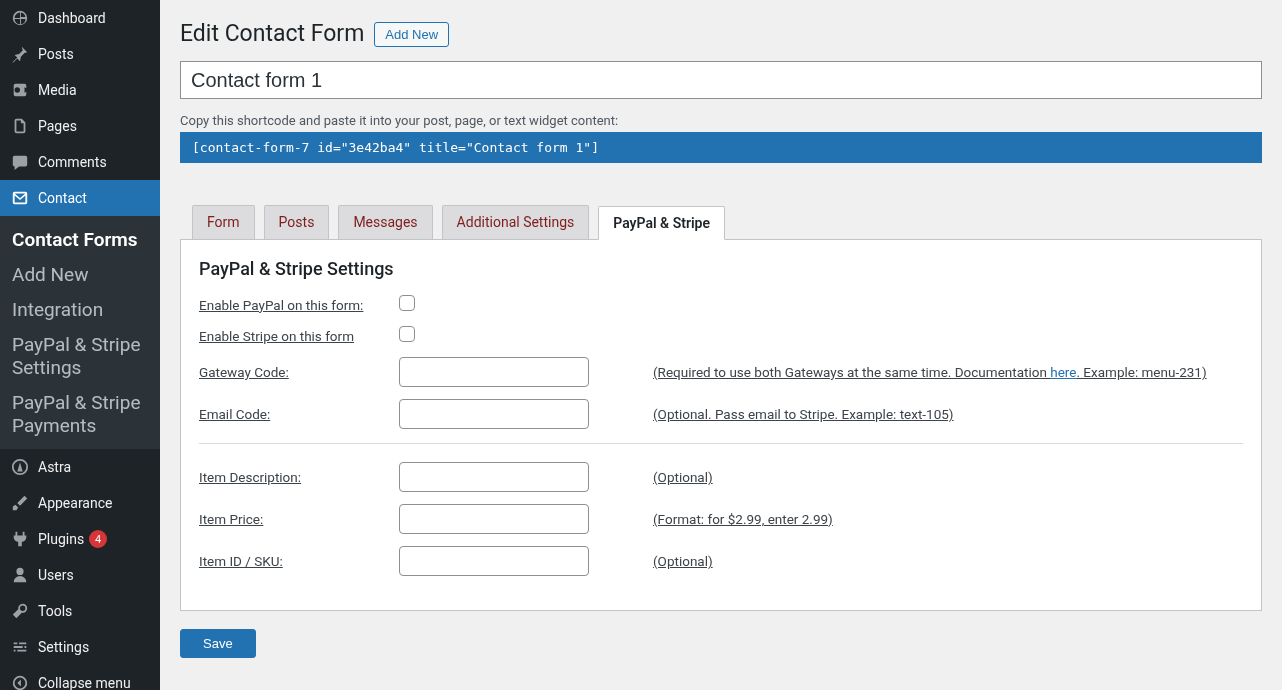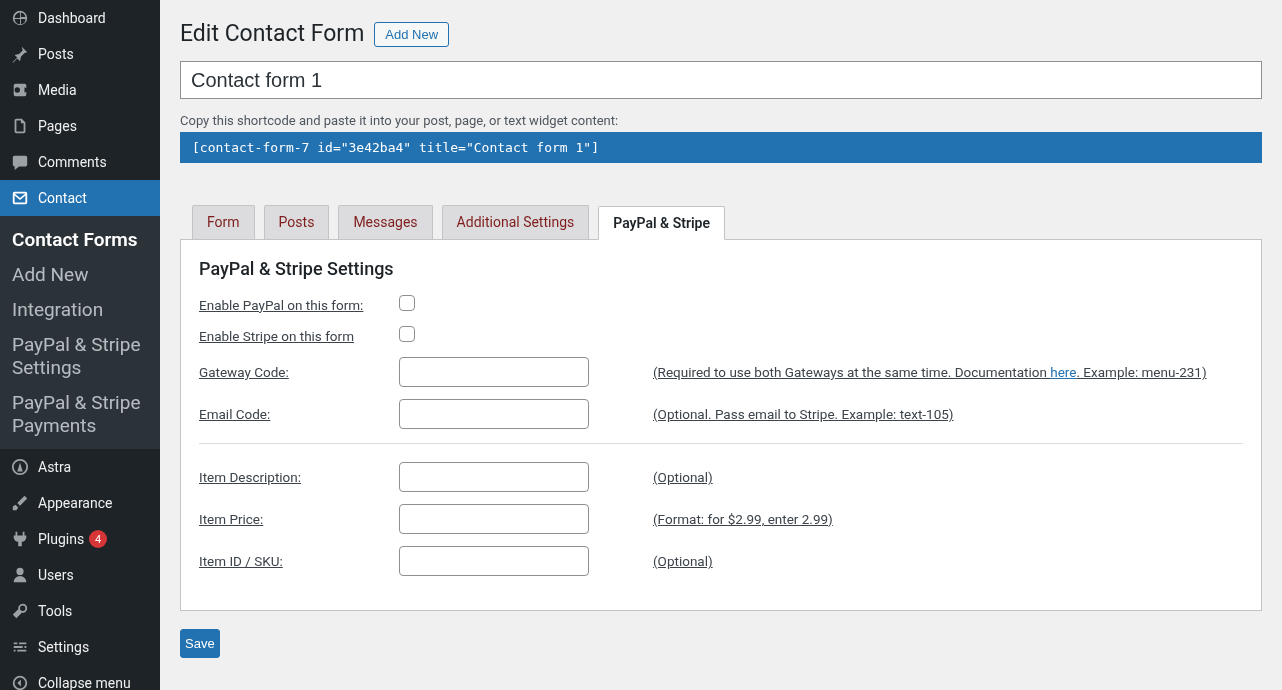--- a/index.html
+++ b/index.html
@@ -199,21 +199,21 @@
   }
   hr.sep {
     border: none;
     border-top: 1px solid #dcdcde;
     margin: 14px 0 18px 0;
   }
   .btn-primary {
     background: #2271b1;
     color: #fff;
     border: 1px solid #2271b1;
-    padding: 6px 4px;
+    padding: 6px 22px;
     font-size: 13px;
     border-radius: 3px;
     cursor: pointer;
     margin-top: 18px;
   }
   svg { display: block; }
 </style>
 </head>
 <body>
 

